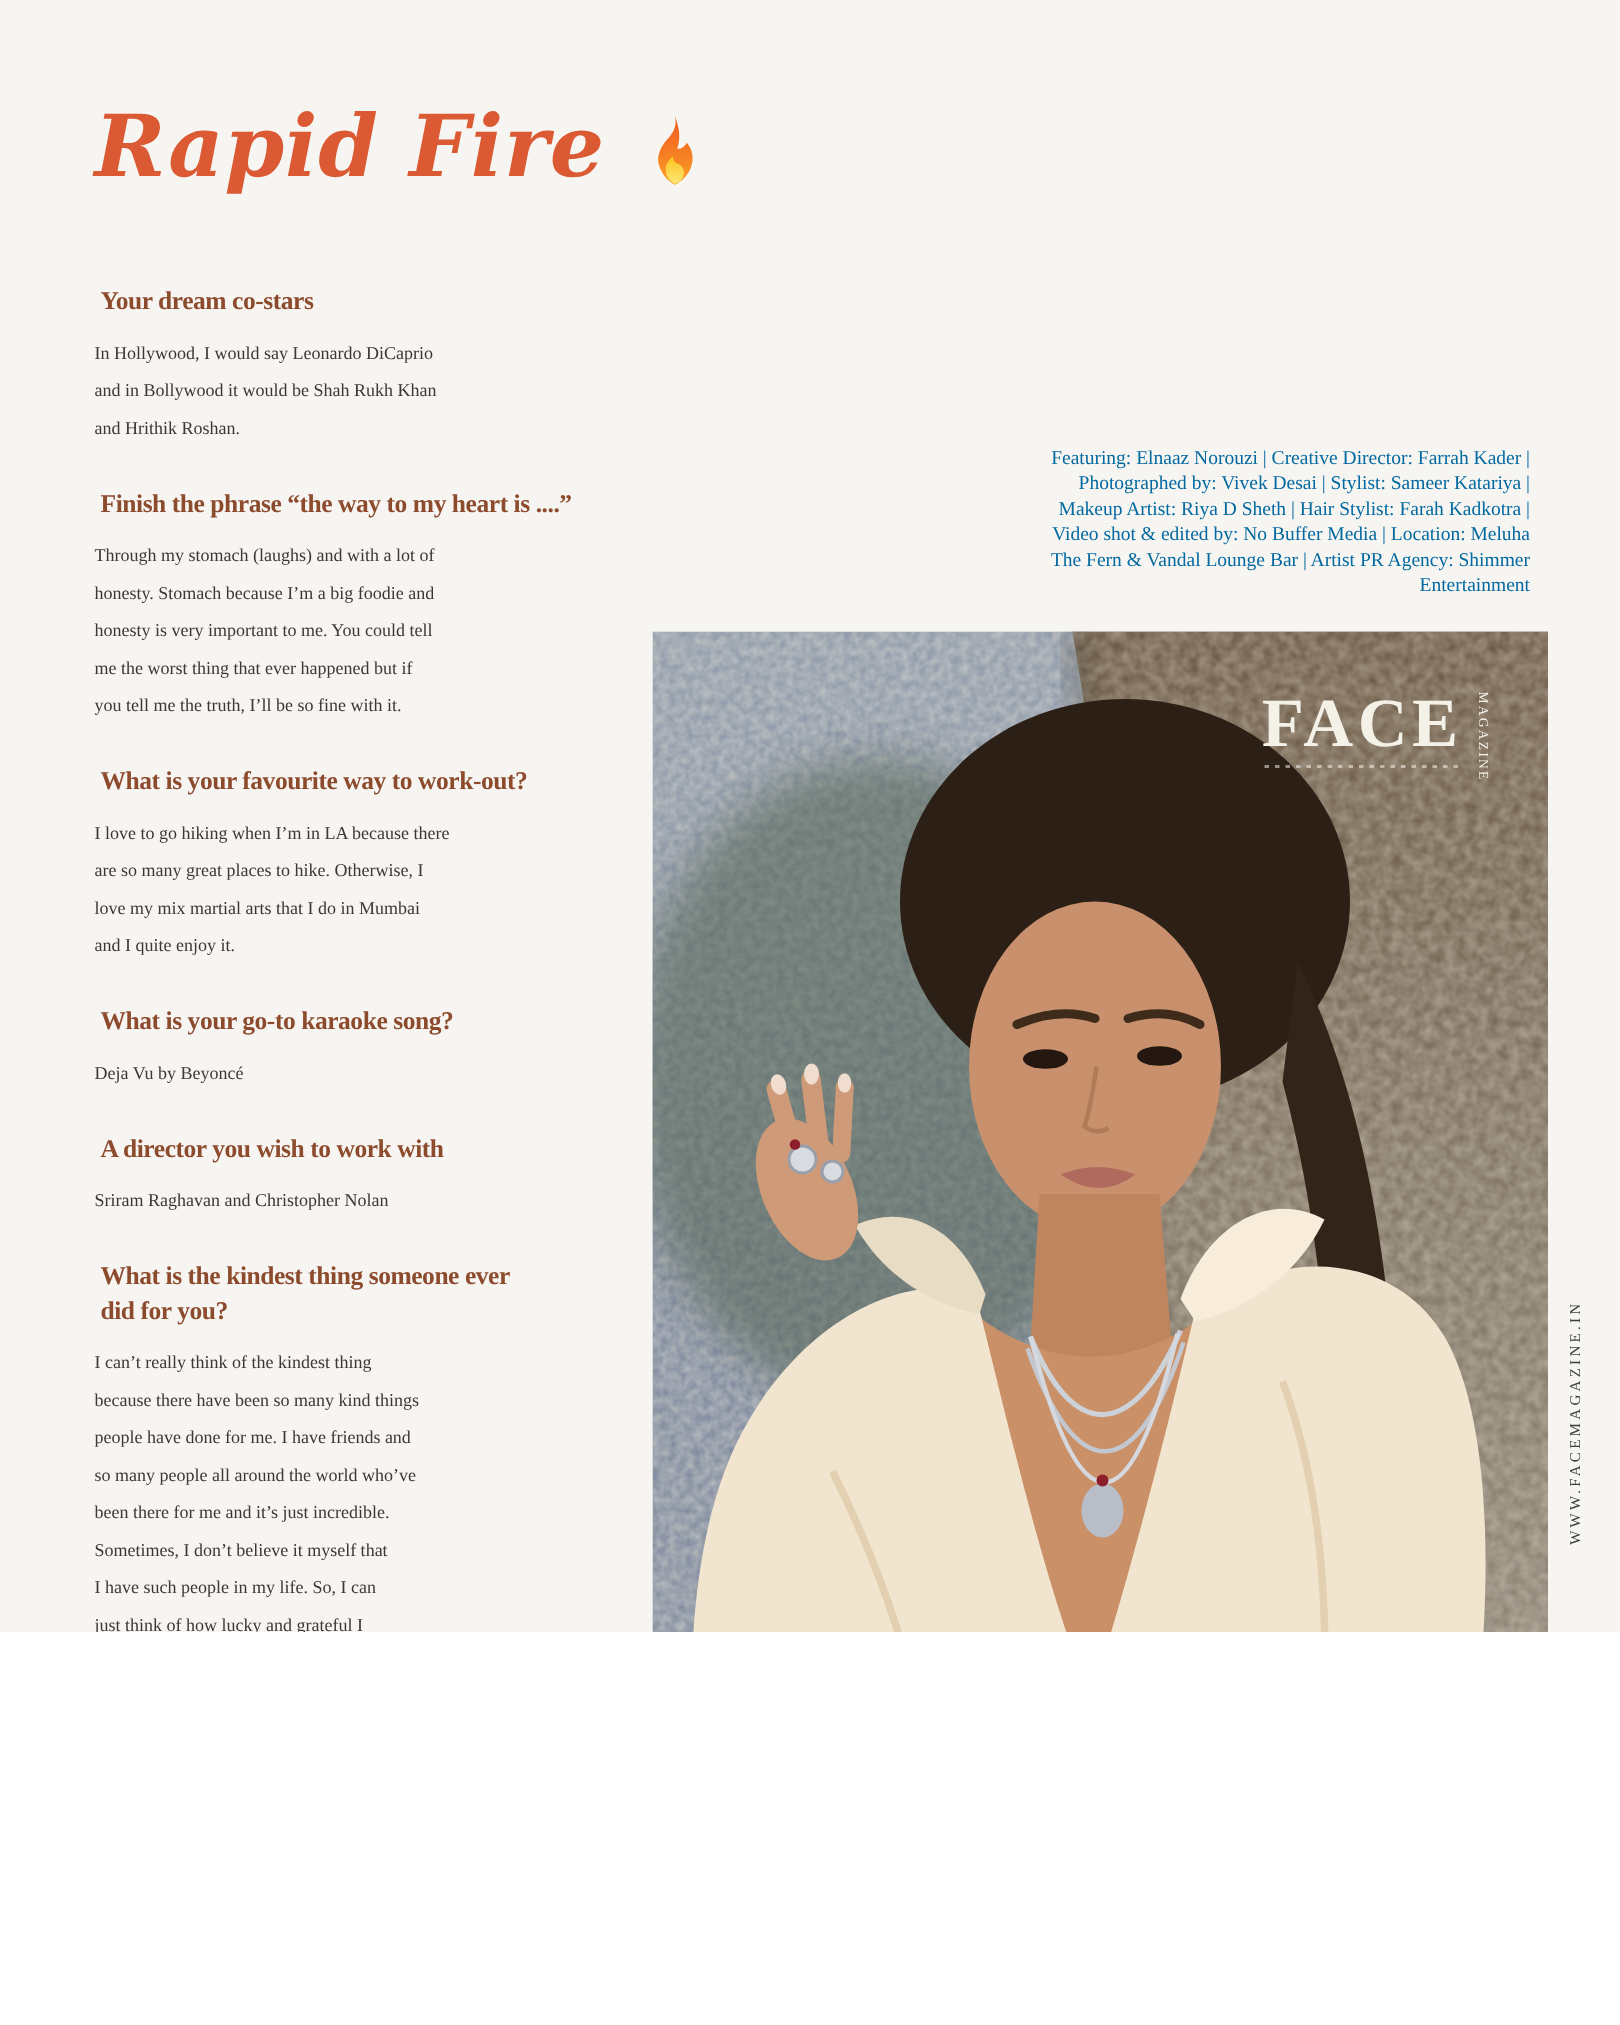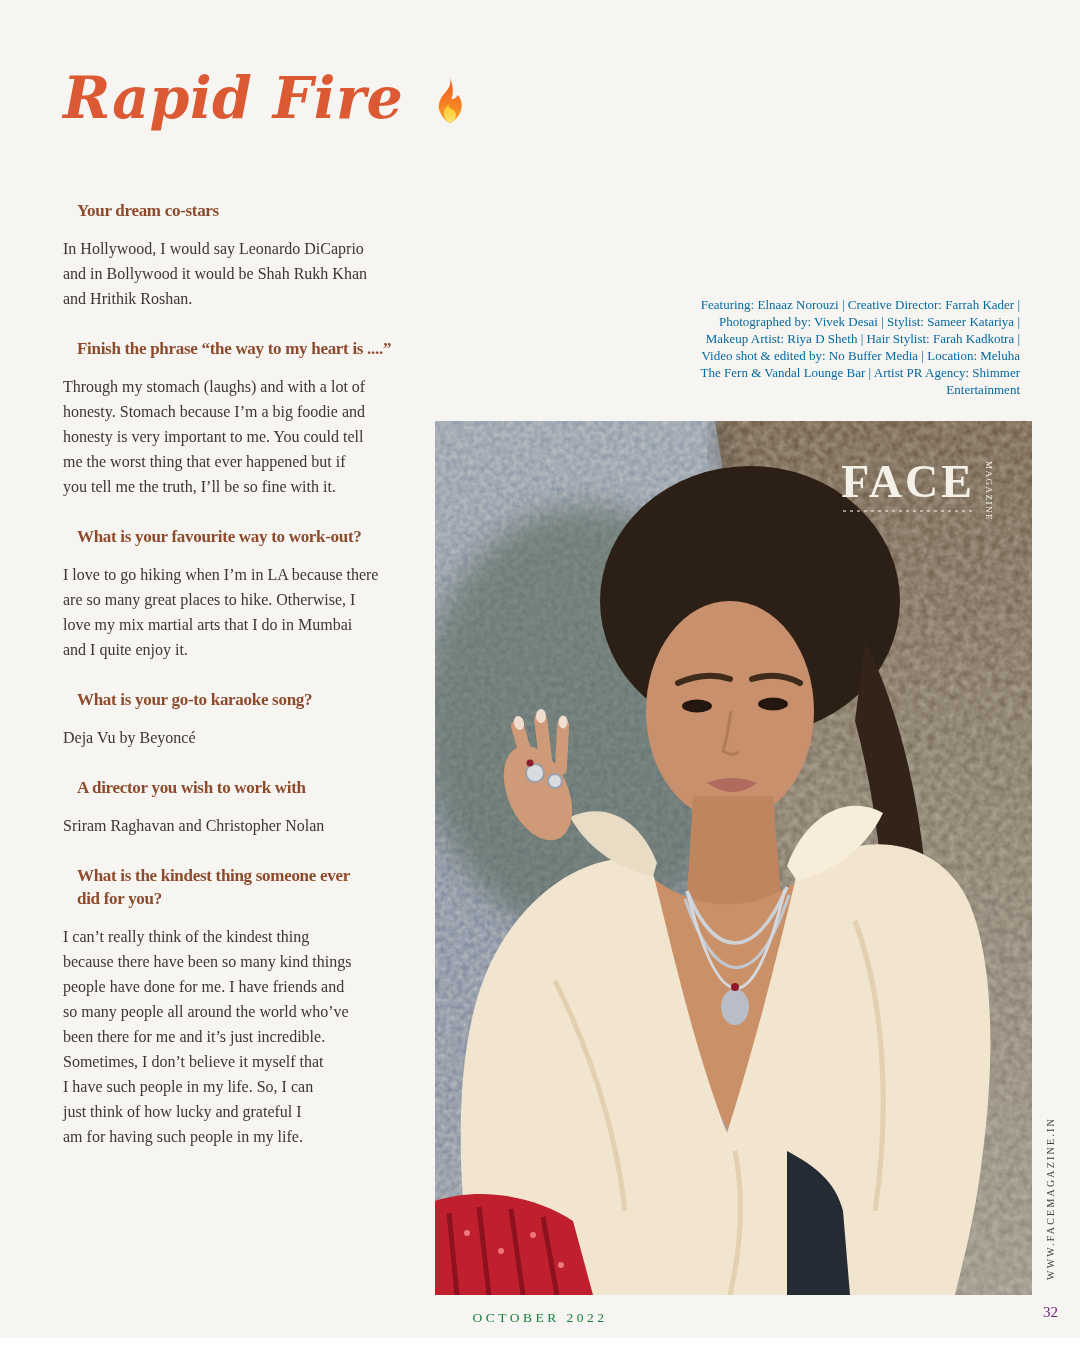--- a/index.html
+++ b/index.html
@@ -1,18 +1,18 @@
 <!DOCTYPE html>
 <html><head>
 <meta charset="utf-8">
 <style>
   html,body{margin:0;padding:0;}
   .page{
     position:relative;
-    width:1080px;height:1338px;
+    width:1080px;height:1088px;
     background:#f7f5f1;
     overflow:hidden;
     font-family:"Liberation Serif", serif;
   }
   
   .title-row{
     position:absolute;left:63px;top:58px;
     display:flex;align-items:center;gap:26px;
   }
   .title{
@@ -30,30 +30,30 @@
     font-size:13px;line-height:17px;
     text-align:right;color:#0369a1;
   }
   
   .article{
     position:absolute;left:63px;top:185px;width:382px;
   }
   .qa-block{margin-top:26px;}
   .qa-block:first-child{margin-top:0;}
   .question{
-    margin:14px;
+    margin:4px;
     font-size:17px;font-weight:bold;
     line-height:23px;
     color:#8d4b2d;
     letter-spacing:-0.3px;
     white-space:pre-line;
   }
   .answer{
     margin:11px 0 0 0;
-    font-size:16px;line-height:25px;
+    font-size:12px;line-height:25px;
     color:#3b3732;
     white-space:pre-line;
   }
   
   .photo{
     position:absolute;left:435px;top:421px;
     width:597px;height:874px;
     display:block;
   }
   

